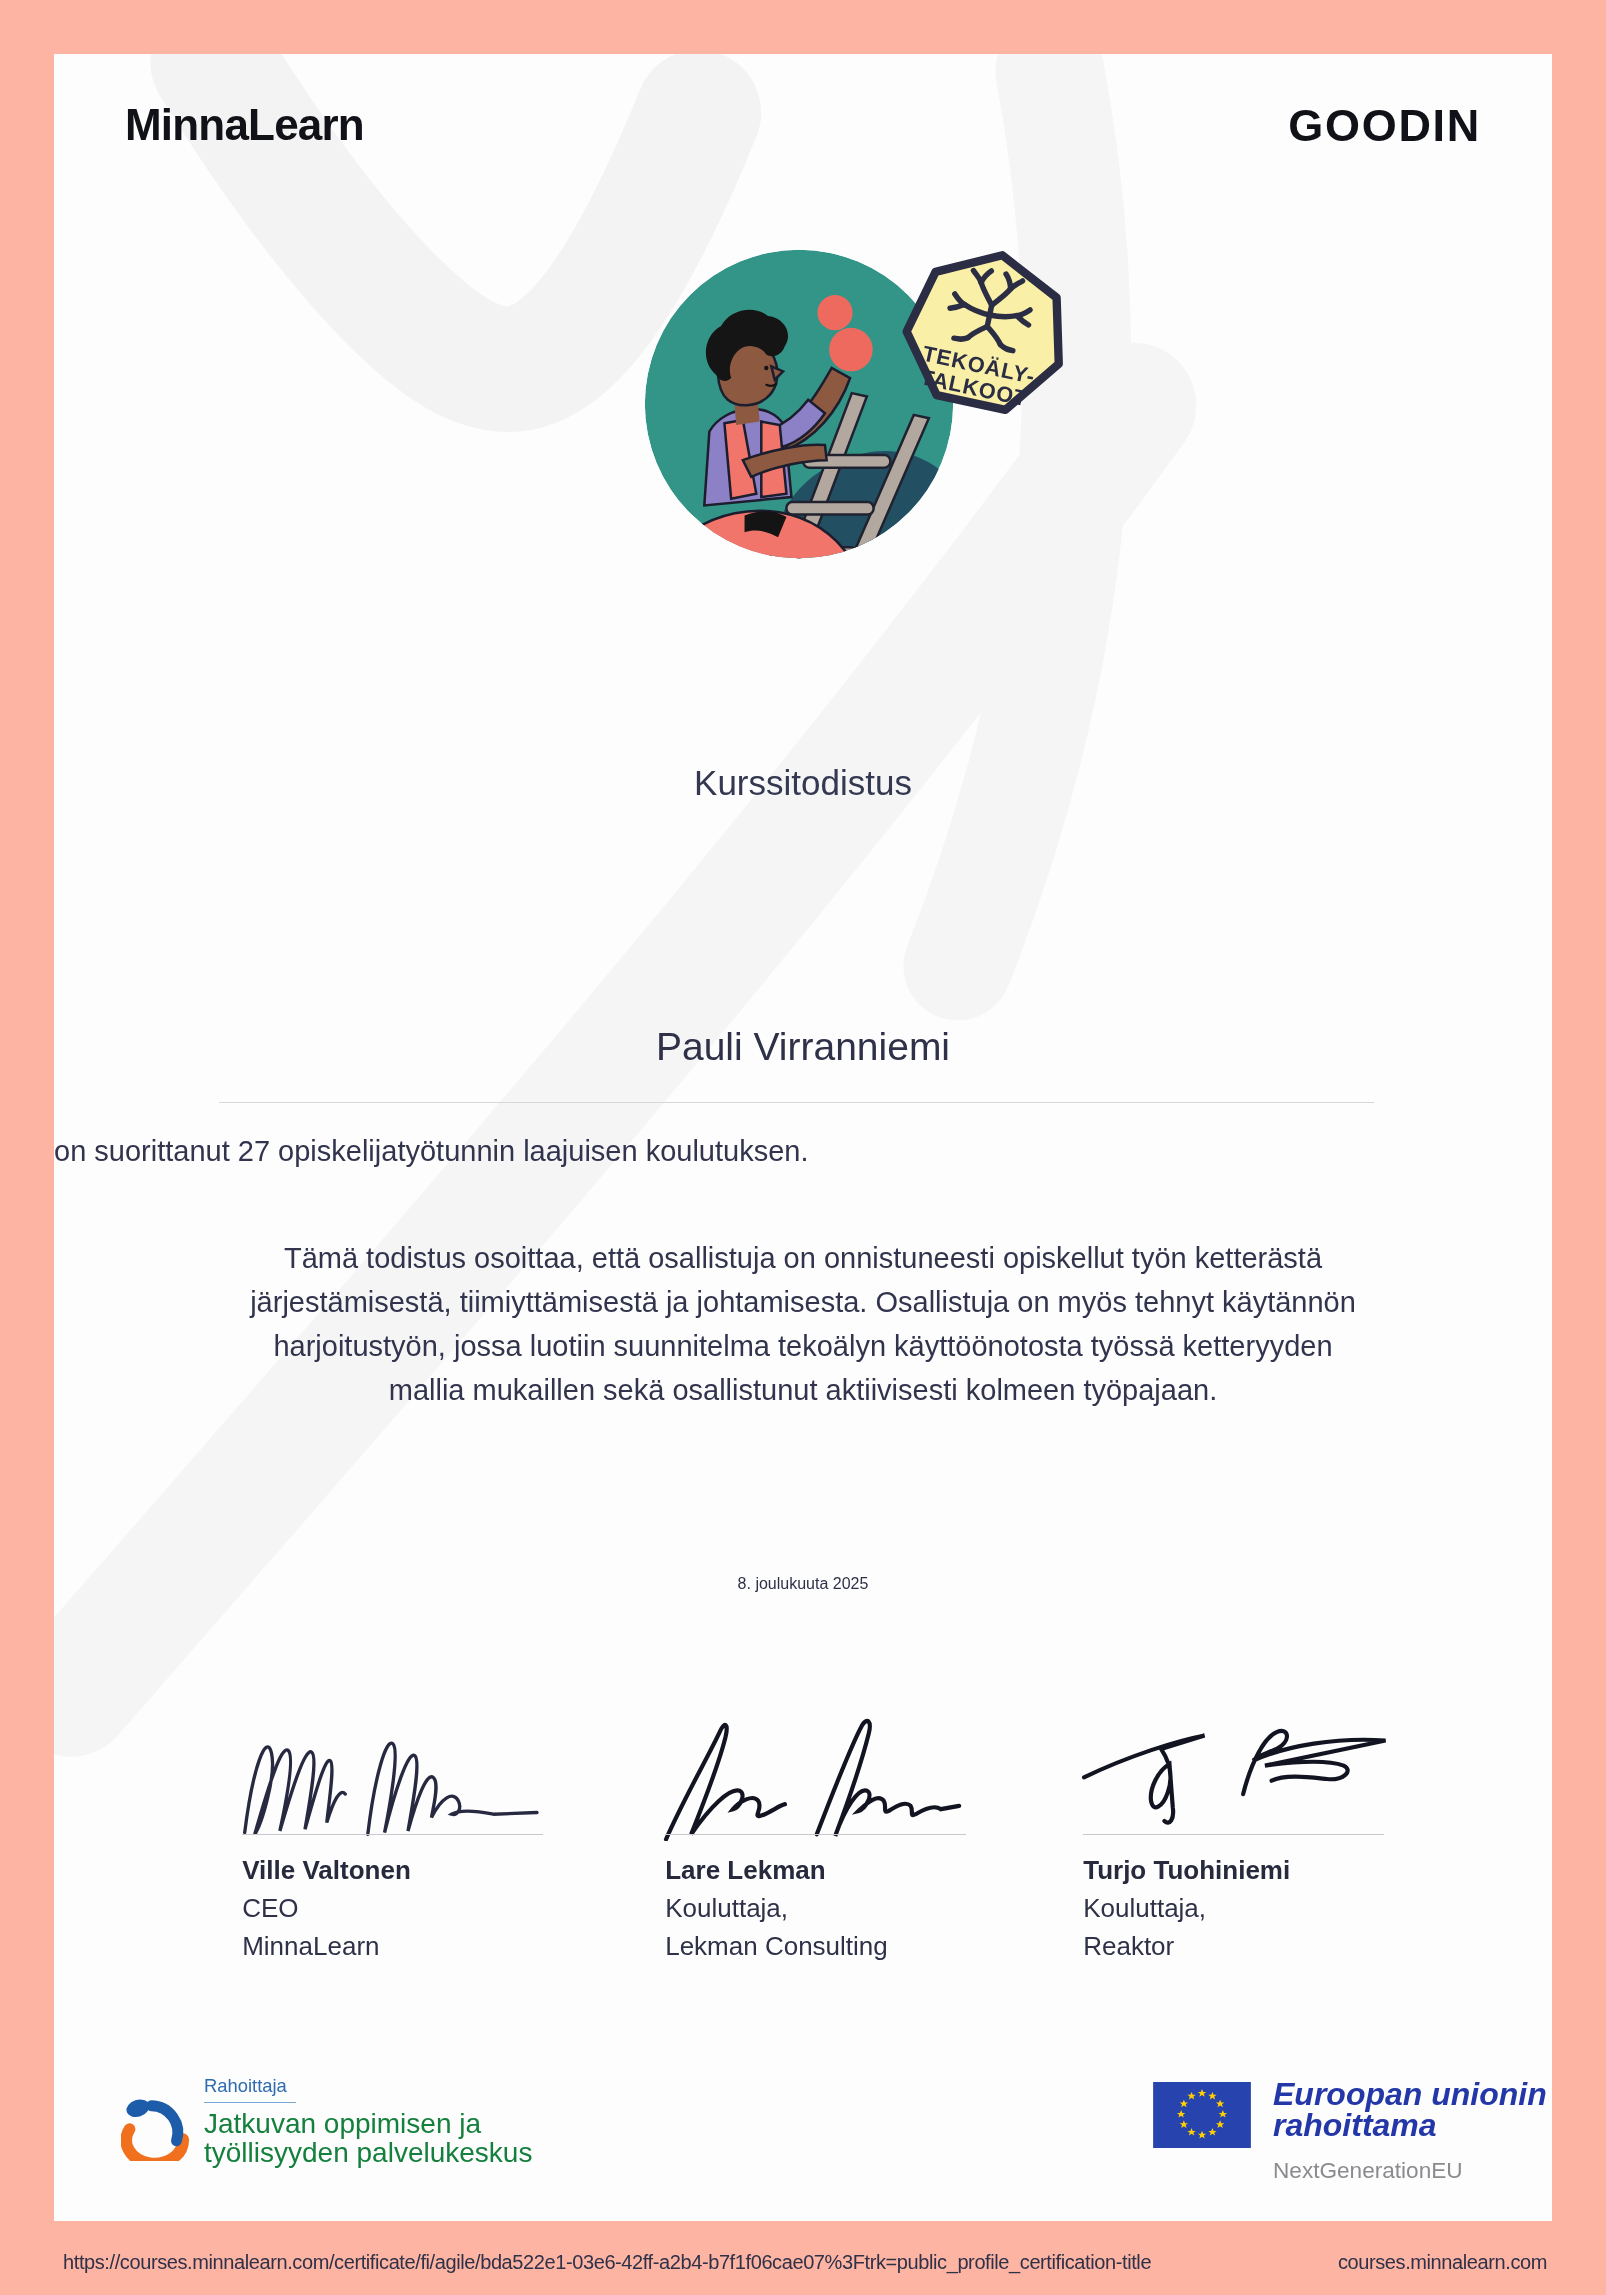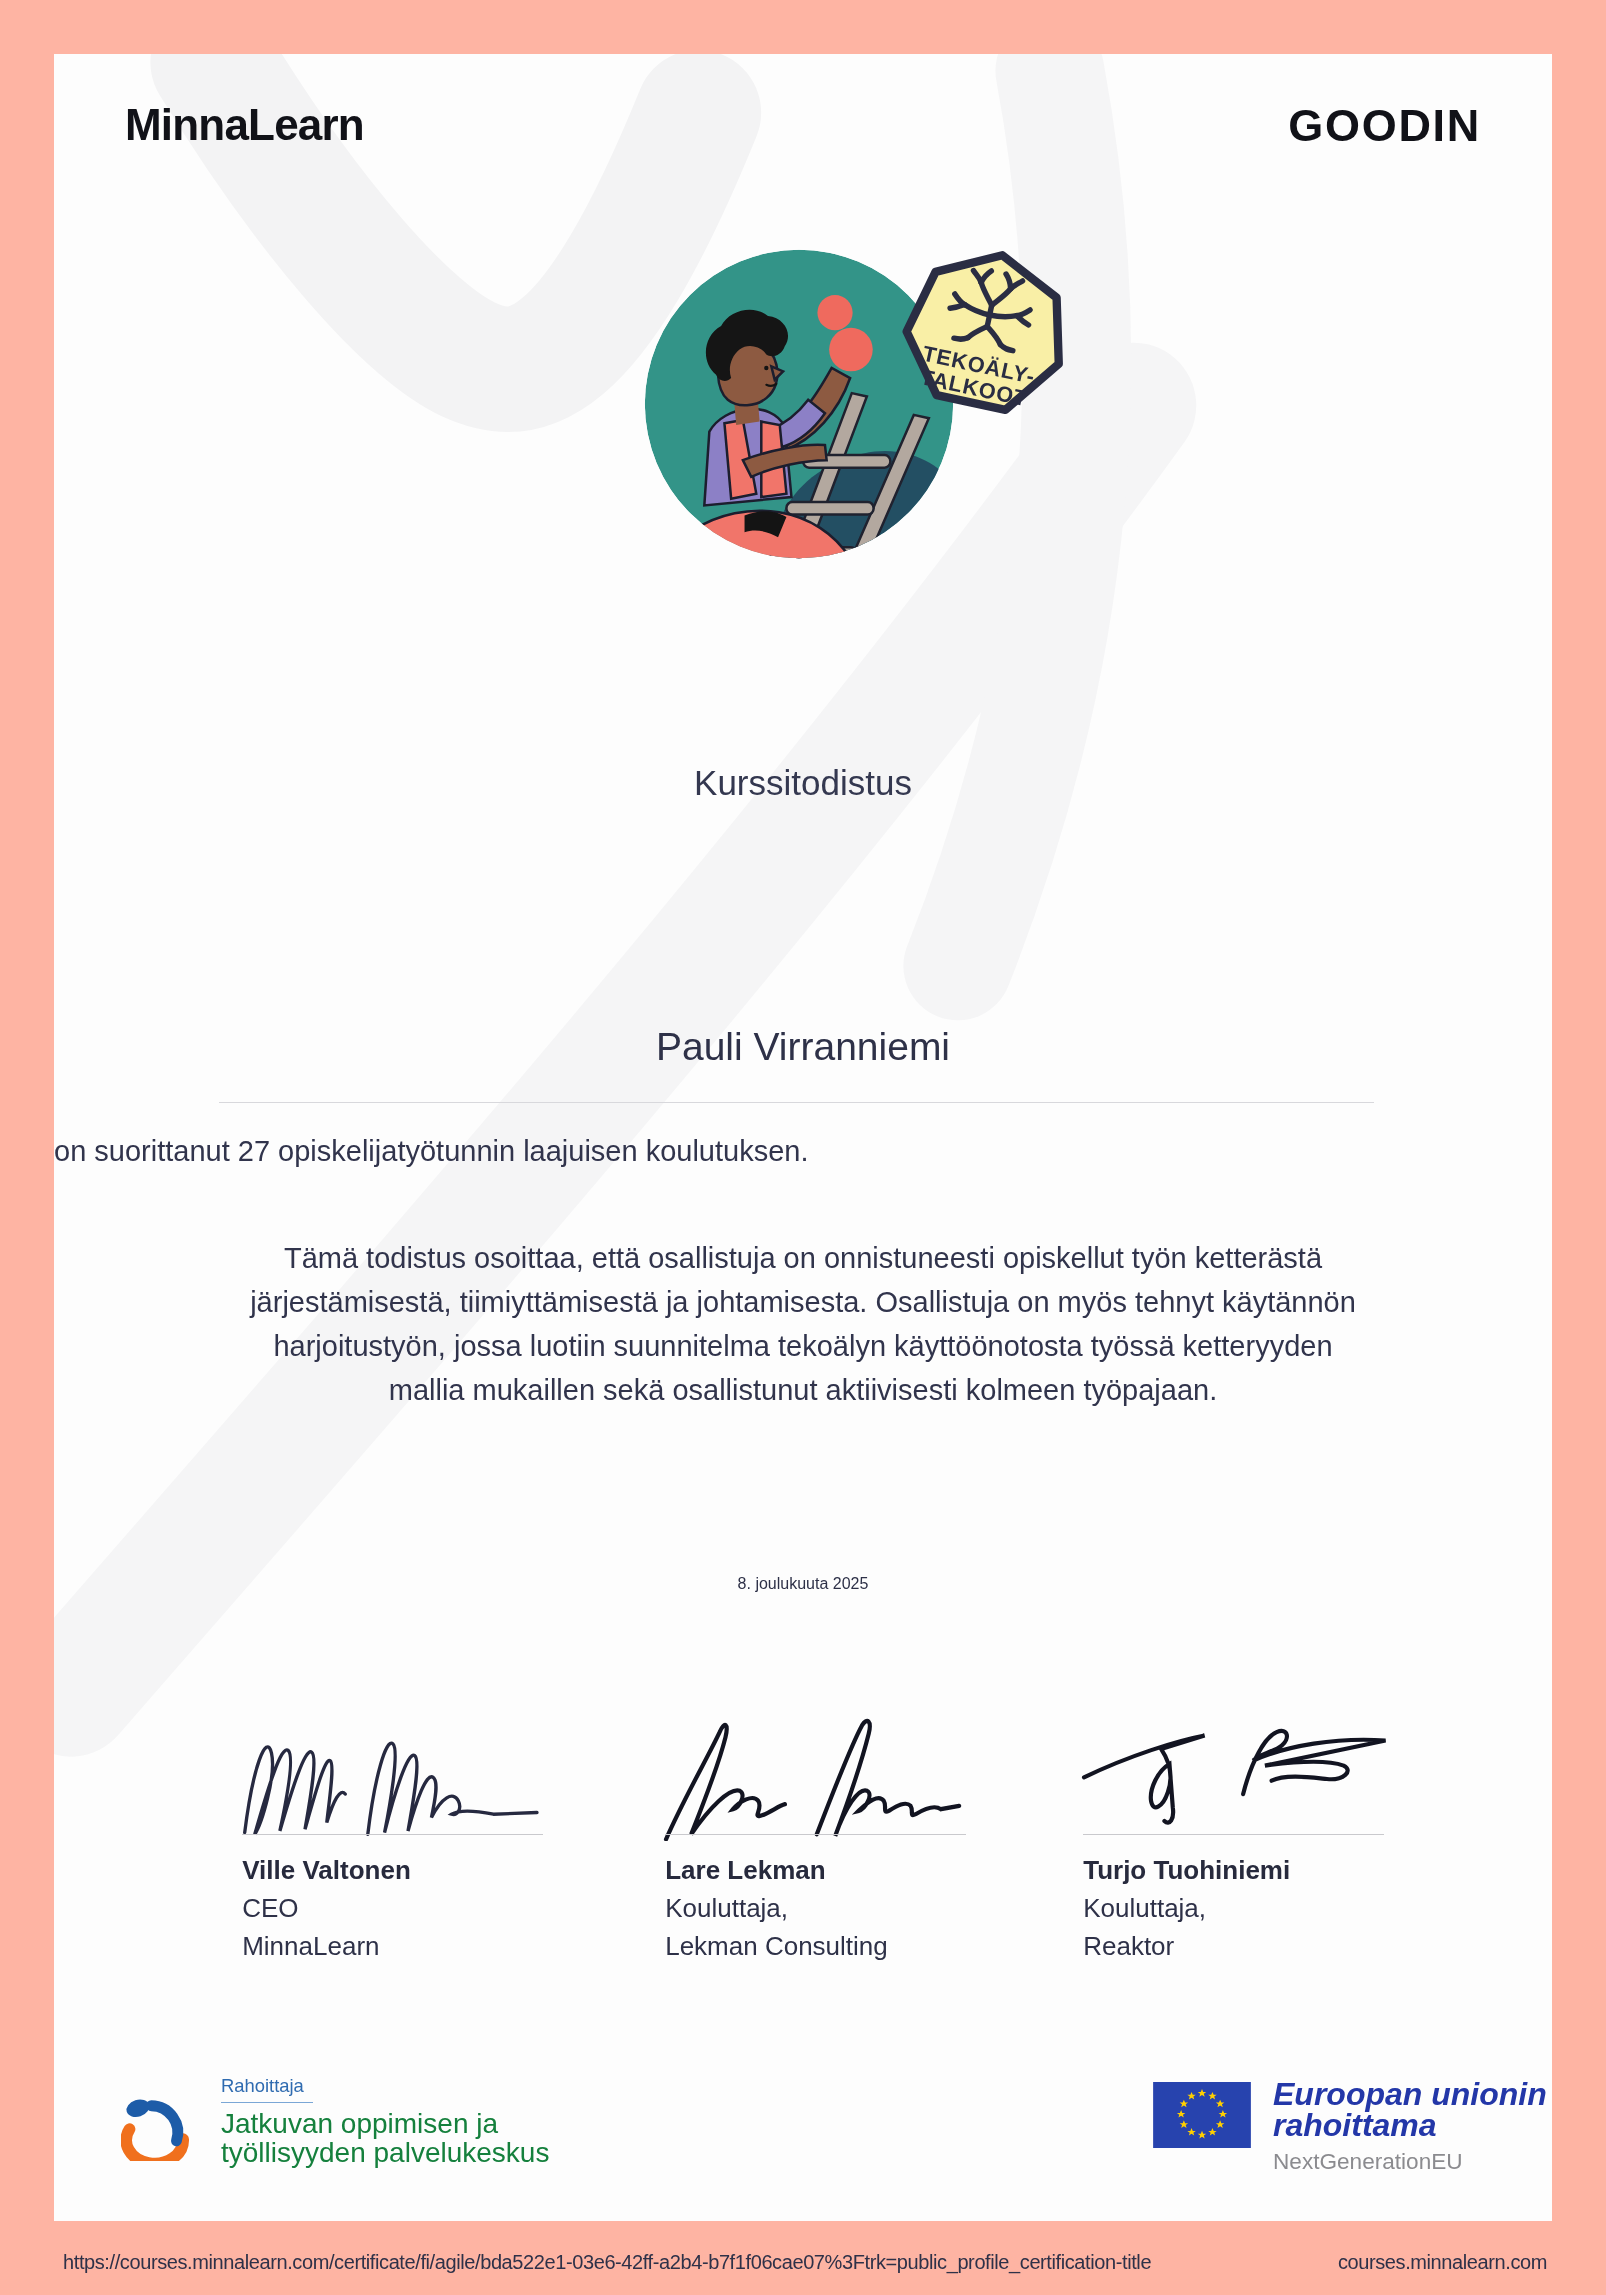--- a/index.html
+++ b/index.html
@@ -61,31 +61,31 @@
   .sig-col.c1{left:184px;}
   .sig-col.c2{left:607px;}
   .sig-col.c3{left:1025px;}
   .sig-draw{position:absolute;left:0;top:0;width:335px;height:134px;}
   .sig-line{position:absolute;left:4.2px;top:127px;width:301px;border-top:1.7px solid #c9c9cd;}
   .sig-text{position:absolute;left:4.2px;top:144px;font-size:26px;color:#2e3148;line-height:38px;}
   .sig-name{font-weight:700;color:#272a3d;}
   .funders{position:absolute;left:0;top:2013px;width:100%;height:155px;}
   .jotpa{position:absolute;left:67px;top:8.4px;display:flex;align-items:flex-start;}
   .jotpa-icon{margin-top:18.4px;}
-  .jotpa-text{margin-left:26px;}
+  .jotpa-text{margin-left:9px;}
   .jotpa-label{
     font-size:18.4px;color:#2f6bb0;padding-bottom:5px;border-bottom:1.7px solid #7aa7d6;
     display:inline-block;min-width:92px;
   }
   .jotpa-name{font-size:28px;font-weight:400;color:#15803d;line-height:28.5px;margin-top:6.7px;}
   .eu{position:absolute;left:1099px;top:15px;display:flex;align-items:flex-start;}
   .eu-flag{display:block;}
   .eu-text{margin-left:22px;margin-top:-3.3px;}
   .eu-line-bold{font-size:32px;font-weight:700;color:#2337a8;line-height:31px;font-style:italic;}
-  .eu-line-gray{font-size:22.6px;font-weight:400;color:#8b8b8f;margin-top:8px;}
+  .eu-line-gray{font-size:22.6px;font-weight:400;color:#8b8b8f;margin-top:17px;}
   .footer-bar{
     position:absolute;left:0;bottom:0;width:100%;height:74px;
     display:flex;justify-content:space-between;align-items:center;
     padding:8px 60px 0 63px;
   }
   .footer-url,.footer-domain{
     font-size:20px;color:#2e3148;letter-spacing:-0.4px;white-space:nowrap;
   }
 </style>
 </head>

